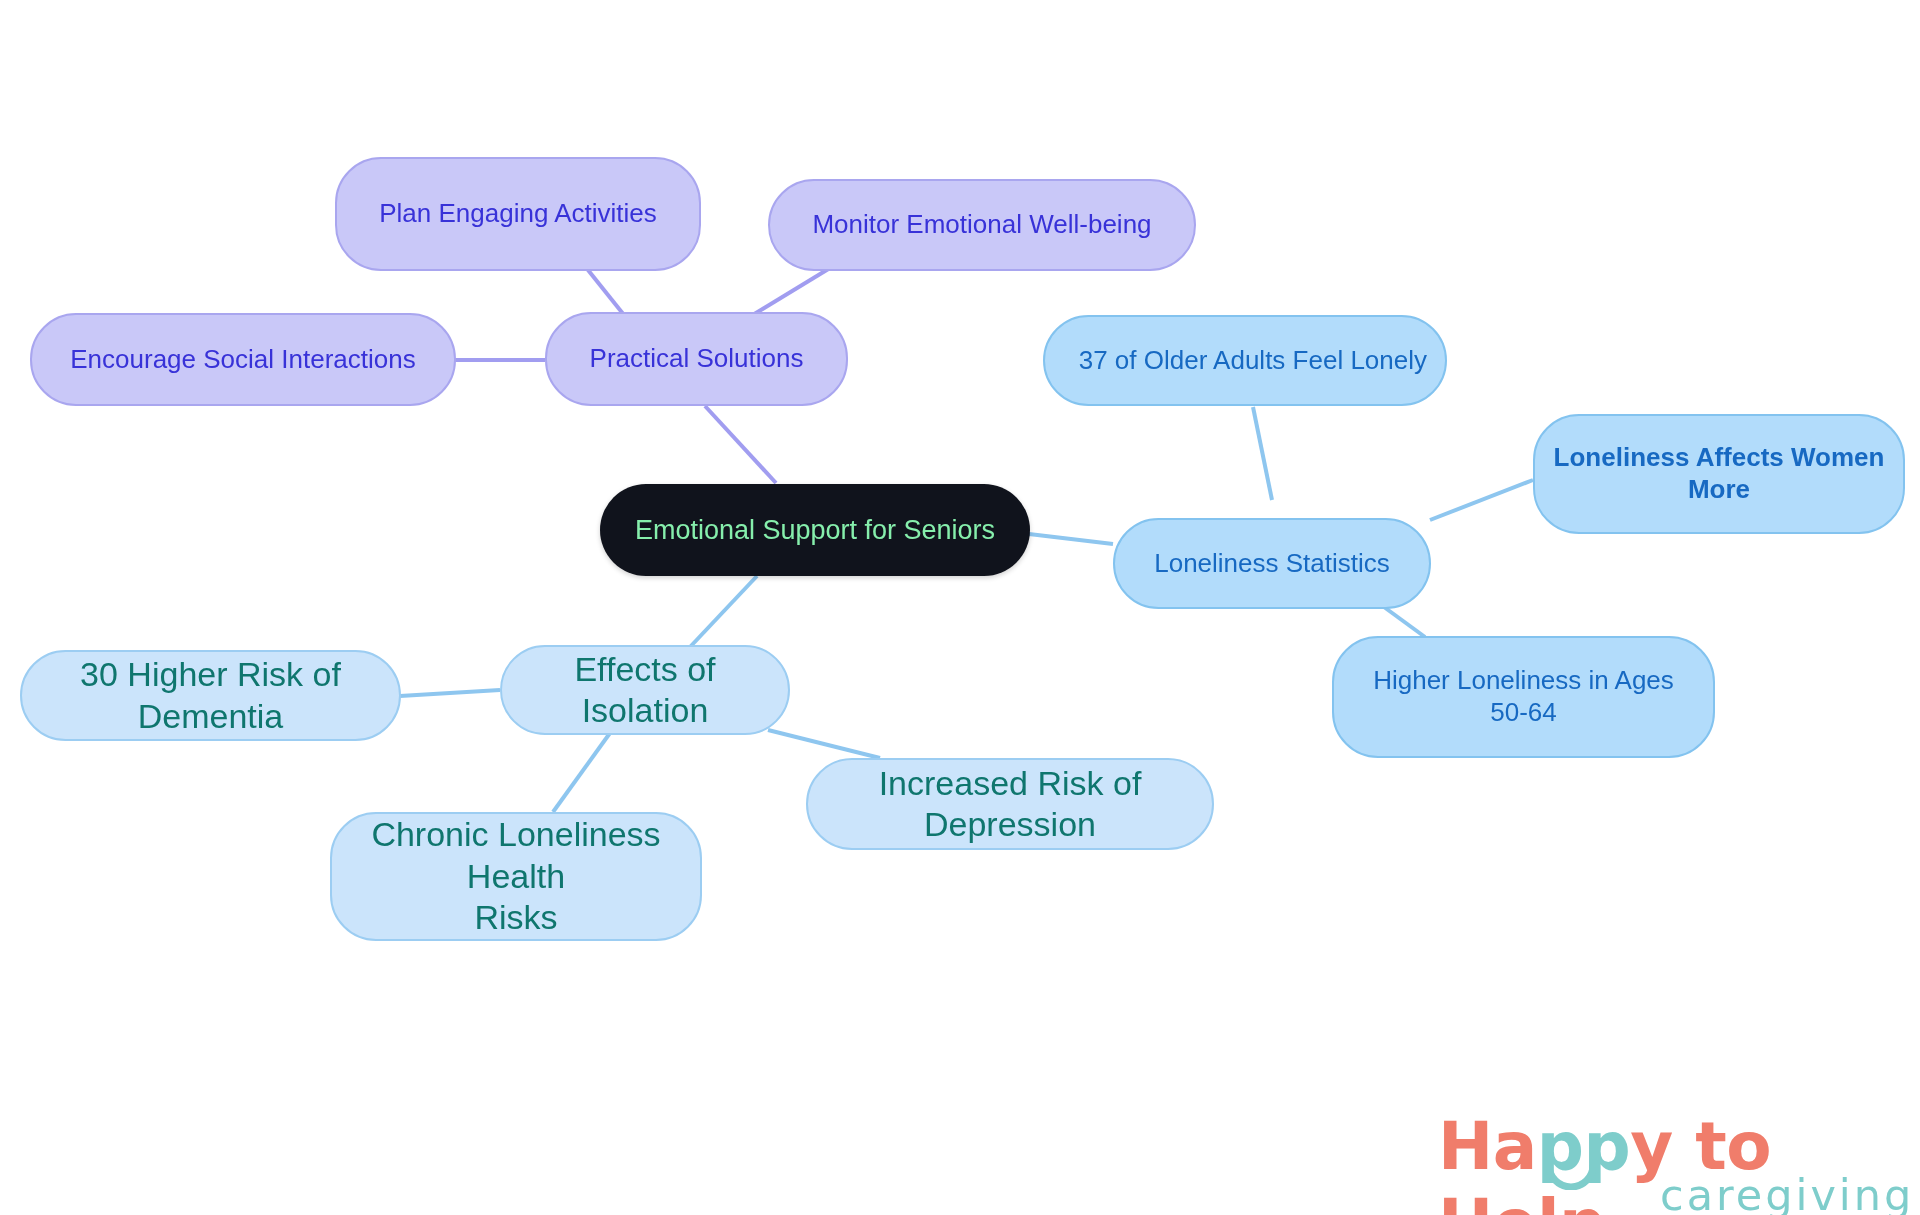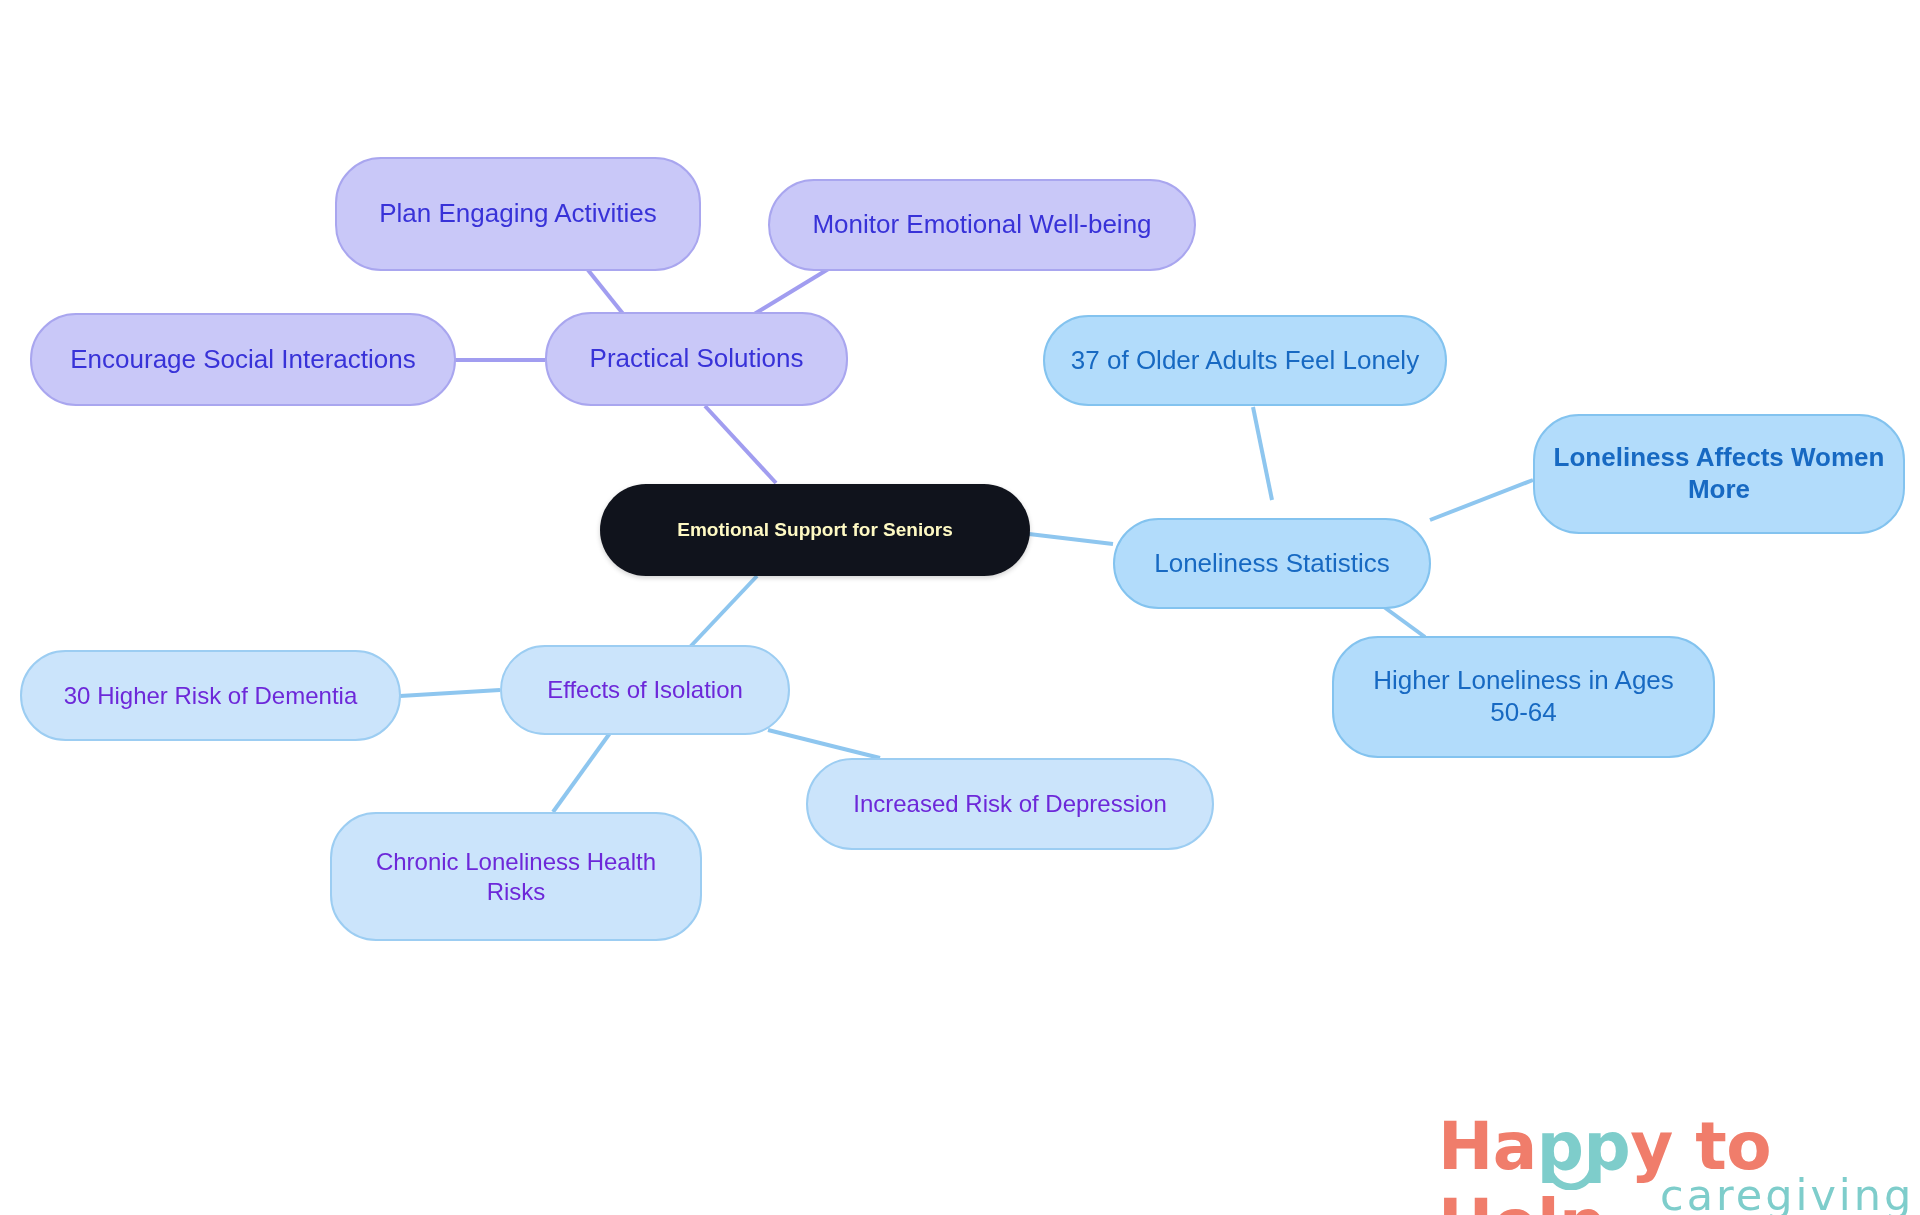--- a/index.html
+++ b/index.html
@@ -34,43 +34,42 @@
     align-items: center;
     justify-content: center;
     text-align: center;
     border-radius: 46px;
     line-height: 1.22;
     padding: 6px 18px;
     white-space: pre-line;
   }
   .node-root {
     background: #10131c;
-    color: #fef9c3;
-    font-size: 19px;
+    color: #86efac;
+    font-size: 27px;
     border: none;
     box-shadow: 0 2px 5px rgba(0,0,0,0.18);
-    font-weight: bold;
   }
   .node-purple {
     background: #c9c8f8;
     border: 2px solid #a9a6ef;
     color: #3832d8;
     font-size: 26px;
   }
   .node-blue {
     background: #b2dcfb;
     border: 2px solid #83c3ef;
     color: #1769c2;
     font-size: 26px;
   }
   .node-blue-soft {
     background: #cbe4fb;
     border: 2px solid #9ccdf2;
-    color: #6d28d9;
-    font-size: 24px;
+    color: #0f766e;
+    font-size: 34px;
   }
   .logo {
     position: absolute;
     left: 1438px;
     top: 1108px;
     width: 470px;
     height: 100px;
   }
   .logo-word {
     position: absolute;
@@ -138,21 +137,21 @@
   </div>
 
   <div class="node node-purple" style="left:30px; top:313px; width:426px; height:93px;">
     <span>Encourage Social Interactions</span>
   </div>
 
   <div class="node node-blue" style="left:1113px; top:499px; width:318px; height:91px;margin-top:19px;">
     <span>Loneliness Statistics</span>
   </div>
 
-  <div class="node node-blue" style="left:1043px; top:315px; width:404px; height:91px;">
+  <div class="node node-blue" style="left:1043px; top:315px; width:404px; height:91px;justify-content:flex-end;">
     <span>37 of Older Adults Feel Lonely</span>
   </div>
 
   <div class="node node-blue" style="left:1533px; top:414px; width:372px; height:120px;font-weight:bold;">
     <span>Loneliness Affects Women
 More</span>
   </div>
 
   <div class="node node-blue" style="left:1332px; top:636px; width:383px; height:122px;">
     <span>Higher Loneliness in Ages

